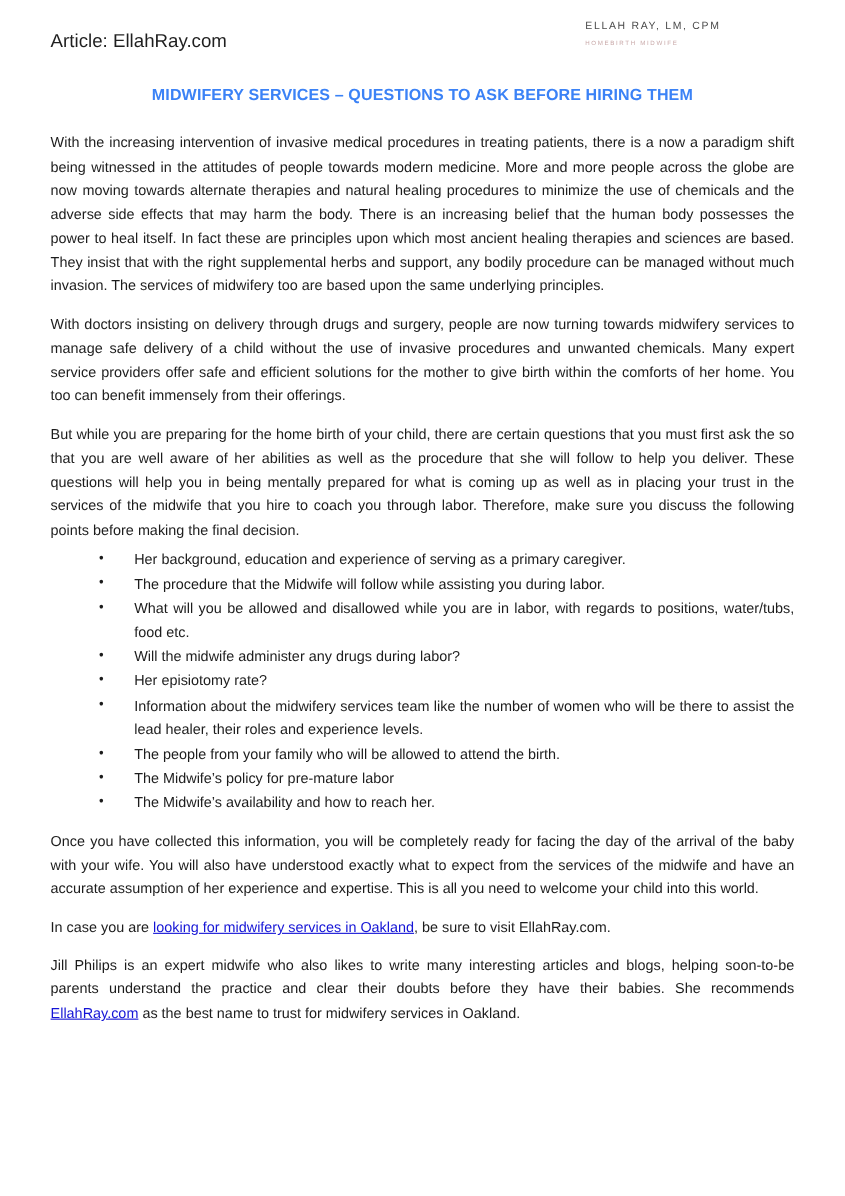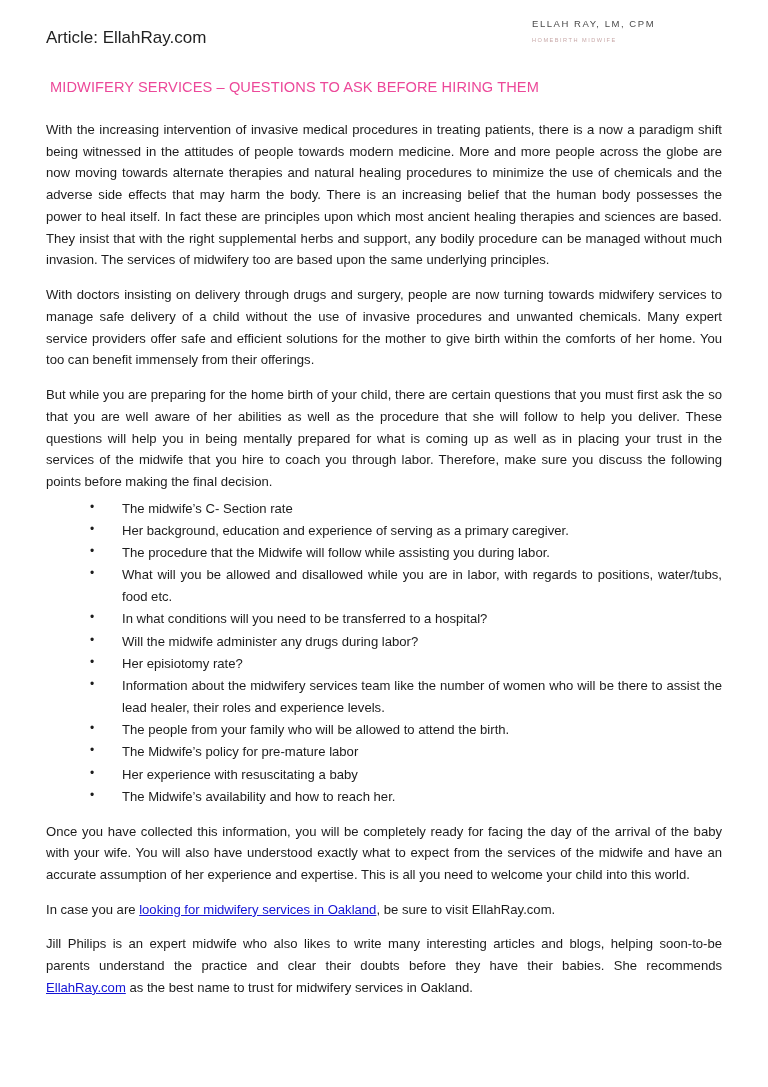--- a/index.html
+++ b/index.html
@@ -67,22 +67,23 @@
   
   .content {
     position: absolute;
     top: 78px;
     left: 46px;
     width: 676px;
   }
 
   .doc-title {
     font-size: 14.6px;
-    font-weight: normal;
-    color: #ec4899;
+    font-weight: bold;
+    text-align: center;
+    color: #3b82f6;
     letter-spacing: 0.1px;
     margin: 0 0 22px 0;
     padding: 0 4px;
     line-height: 1.3;
   }
 
   p.para {
     font-size: 13.1px;
     line-height: 1.66;
     text-align: justify;
@@ -149,31 +150,28 @@
 
     <h1 class="doc-title">MIDWIFERY SERVICES – QUESTIONS TO ASK BEFORE HIRING THEM</h1>
 
     <div class="para-block">
       <p class="para">With the increasing intervention of invasive medical procedures in treating patients, there is a now a paradigm shift being witnessed in the attitudes of people towards modern medicine. More and more people across the globe are now moving towards alternate therapies and natural healing procedures to minimize the use of chemicals and the adverse side effects that may harm the body. There is an increasing belief that the human body possesses the power to heal itself. In fact these are principles upon which most ancient healing therapies and sciences are based. They insist that with the right supplemental herbs and support, any bodily procedure can be managed without much invasion. The services of midwifery too are based upon the same underlying principles.</p>
       <p class="para">With doctors insisting on delivery through drugs and surgery, people are now turning towards midwifery services to manage safe delivery of a child without the use of invasive procedures and unwanted chemicals. Many expert service providers offer safe and efficient solutions for the mother to give birth within the comforts of her home. You too can benefit immensely from their offerings.</p>
       <p class="para">But while you are preparing for the home birth of your child, there are certain questions that you must first ask the so that you are well aware of her abilities as well as the procedure that she will follow to help you deliver. These questions will help you in being mentally prepared for what is coming up as well as in placing your trust in the services of the midwife that you hire to coach you through labor. Therefore, make sure you discuss the following points before making the final decision.</p>
     </div>
 
     <ul class="questions">
-      <li>The midwife’s C- Section rate</li>
       <li>Her background, education and experience of serving as a primary caregiver.</li>
       <li>The procedure that the Midwife will follow while assisting you during labor.</li>
       <li>What will you be allowed and disallowed while you are in labor, with regards to positions, water/tubs, food etc.</li>
-      <li>In what conditions will you need to be transferred to a hospital?</li>
       <li>Will the midwife administer any drugs during labor?</li>
       <li>Her episiotomy rate?</li>
       <li>Information about the midwifery services team like the number of women who will be there to assist the lead healer, their roles and experience levels.</li>
       <li>The people from your family who will be allowed to attend the birth.</li>
       <li>The Midwife’s policy for pre-mature labor</li>
-      <li>Her experience with resuscitating a baby</li>
       <li>The Midwife’s availability and how to reach her.</li>
     </ul>
 
     <p class="para">Once you have collected this information, you will be completely ready for facing the day of the arrival of the baby with your wife. You will also have understood exactly what to expect from the services of the midwife and have an accurate assumption of her experience and expertise.  This is all you need to welcome your child into this world.</p>
 
     <p class="para"><span>In case you are </span><a class="link" href="#" style="color: rgb(20, 20, 214);">looking for midwifery services in Oakland</a><span>, be sure to visit EllahRay.com.</span></p>
 
 
     <p class="para"><span>Jill Philips is an expert midwife who also likes to write many interesting articles and blogs, helping soon-to-be parents understand the practice and clear their doubts before they have their babies. She recommends </span><a class="link" href="#" style="color: rgb(20, 20, 214);">EllahRay.com</a><span> as the best name to trust for midwifery services in Oakland.</span></p>
 

